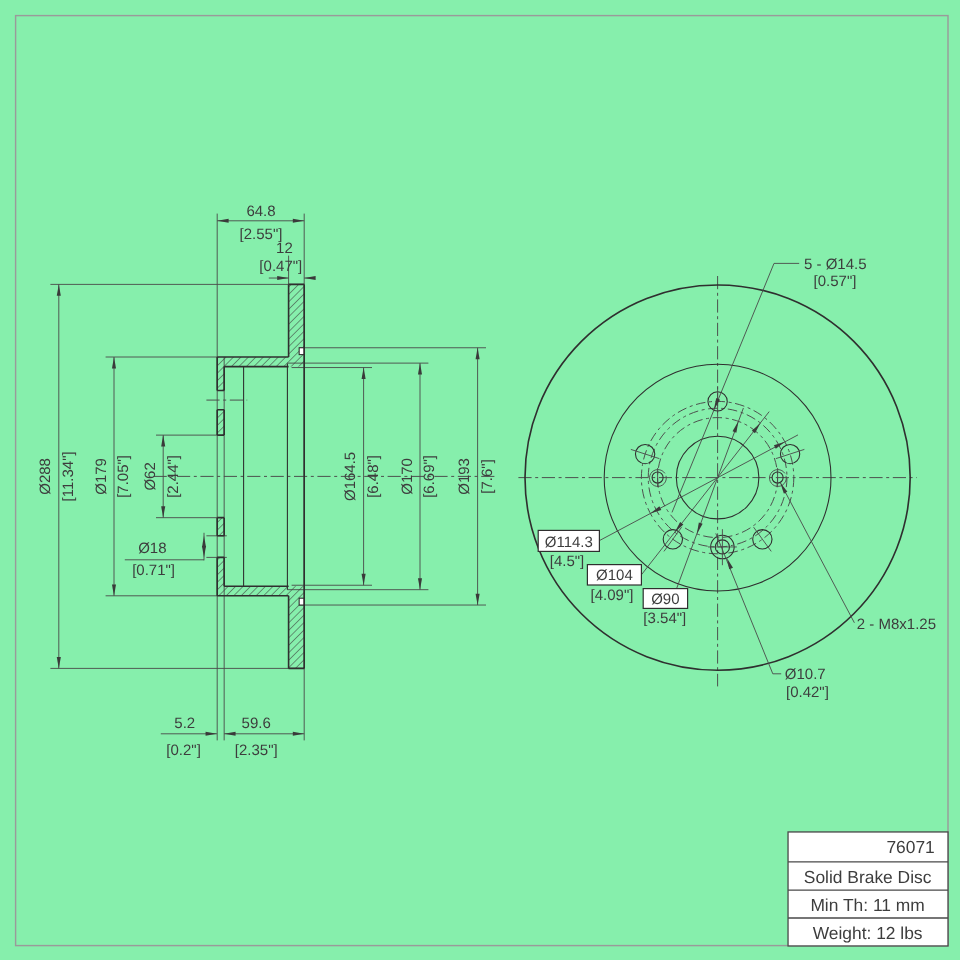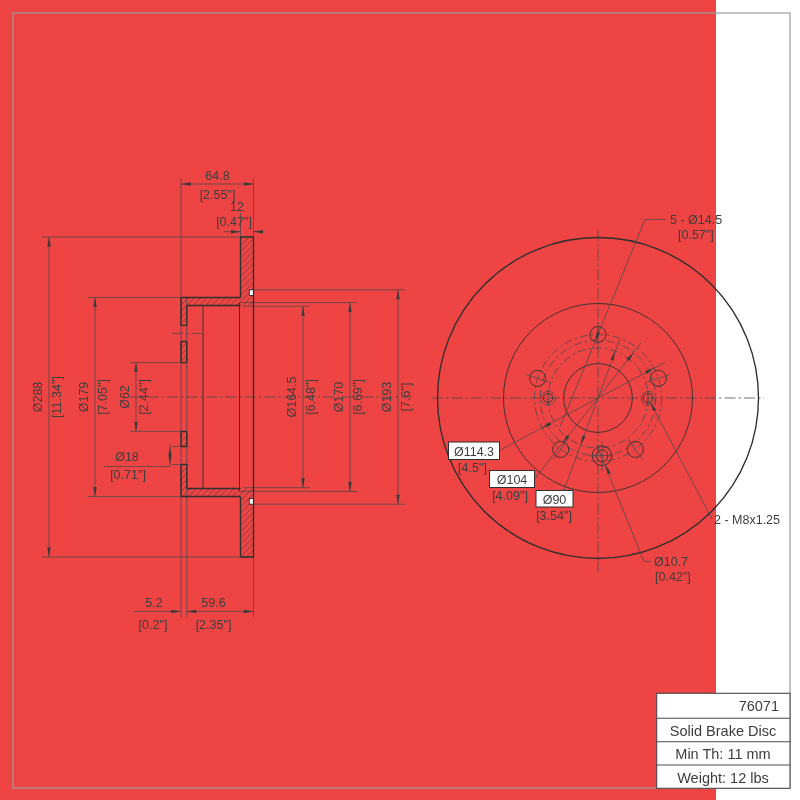--- a/index.html
+++ b/index.html
@@ -1,16 +1,16 @@
 <!DOCTYPE html>
 <html><head>
 <meta charset="utf-8">
 <style>
   html,body{margin:0;padding:0;background:#ffffff;}
-  .page{position:relative;width:716px;height:800px;background:#ef4444;
+  .page{position:relative;width:800px;height:800px;background:#86efac;
         font-family:"Liberation Sans","DejaVu Sans",sans-serif;}
   svg{display:block;}
   text{fill:#3d3d3d;font-family:"Liberation Sans","DejaVu Sans",sans-serif;}
   .dim{font-size:12.5px;}
   .dimr{font-size:12.5px;}
   .tb{font-size:14.5px;}
   .thin{stroke:#4a4a4a;stroke-width:0.75;fill:none;}
   .outl{stroke:#2f2f2f;stroke-width:1.35;fill:none;}
   .med{stroke:#2f2f2f;stroke-width:0.9;fill:none;}
   .cl{stroke:#4a4a4a;stroke-width:0.8;fill:none;stroke-dasharray:11 3 2.5 3;}

